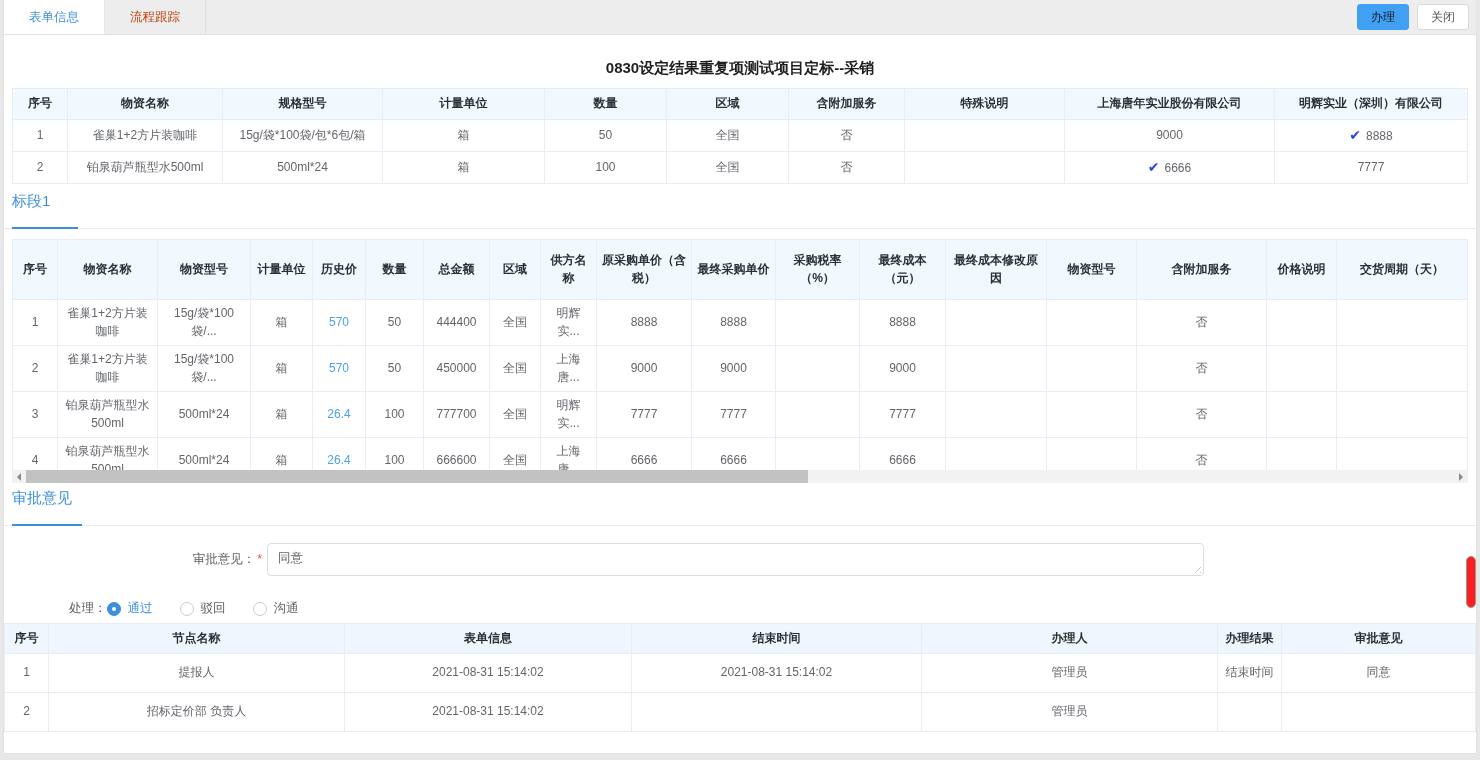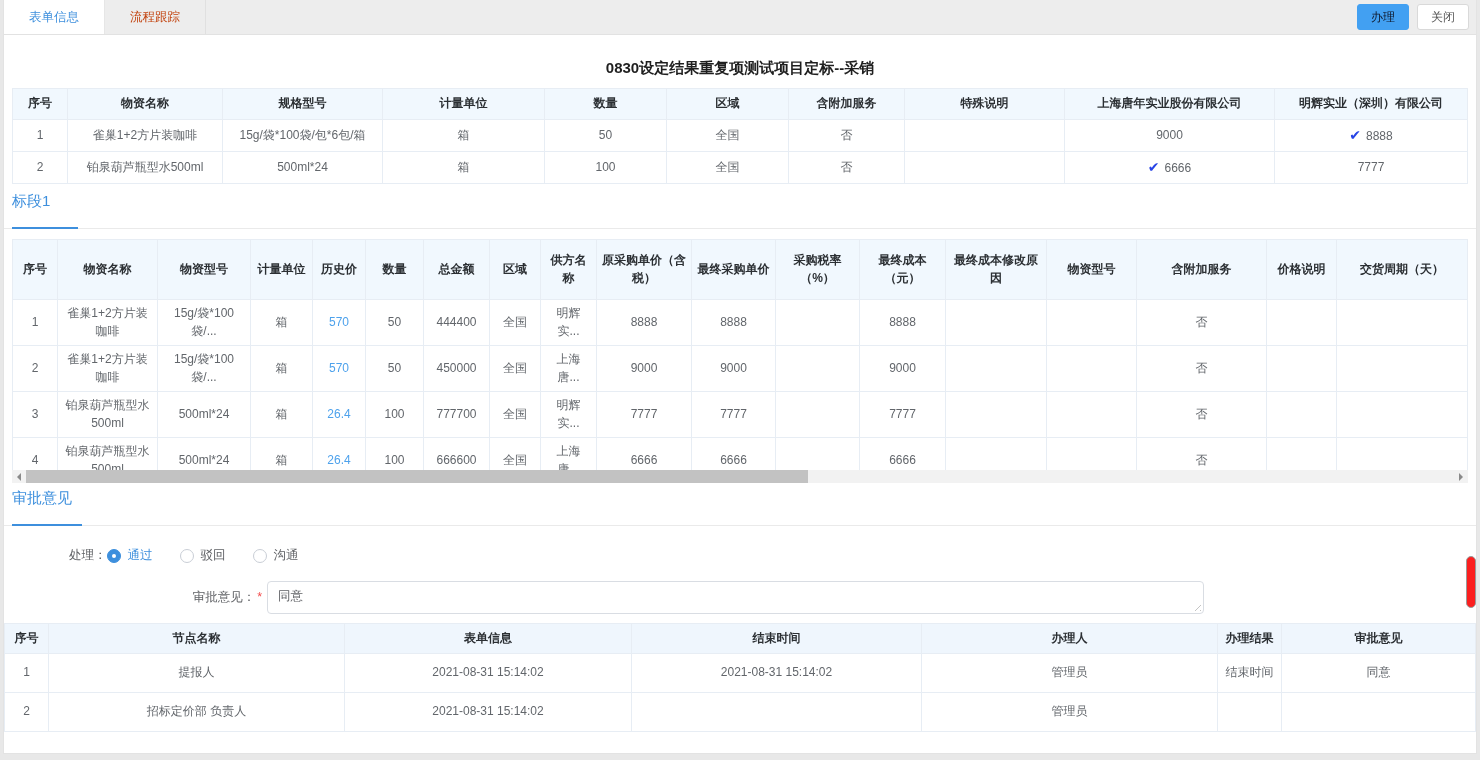--- a/index.html
+++ b/index.html
@@ -290,42 +290,42 @@
         </div>
       <div class="hs-arrow">
           <span class="tri-r"></span>
         </div>
     </div>
 
     <div class="section-bar" style="margin-top:6px;">
       <span class="section-tab narrow">审批意见</span>
     </div>
 
+    <div class="form-row comment-row">
+      <span class="comment-label"><span>审批意见：</span><span class="req">*</span></span>
+      <span class="ta-wrap">
+        <textarea style="">同意</textarea>
+        <span class="ta-grip"></span>
+      </span>
+    </div>
+
     <div class="form-row handle-row">
       <span>处理：</span>
       <label class="radio">
         <span class="rb checked"></span>
         <span class="rlabel active">通过</span>
       </label>
       <label class="radio">
         <span class="rb"></span>
         <span class="rlabel">驳回</span>
       </label>
       <label class="radio">
         <span class="rb"></span>
         <span class="rlabel">沟通</span>
       </label>
-    </div>
-
-    <div class="form-row comment-row">
-      <span class="comment-label"><span>审批意见：</span><span class="req">*</span></span>
-      <span class="ta-wrap">
-        <textarea style="">同意</textarea>
-        <span class="ta-grip"></span>
-      </span>
     </div>
 
     <table class="t3">
       <colgroup>
           <col style="width:44px">
           <col style="width:296px">
           <col style="width:287px">
           <col style="width:290px">
           <col style="width:296px">
           <col style="width:64px">

